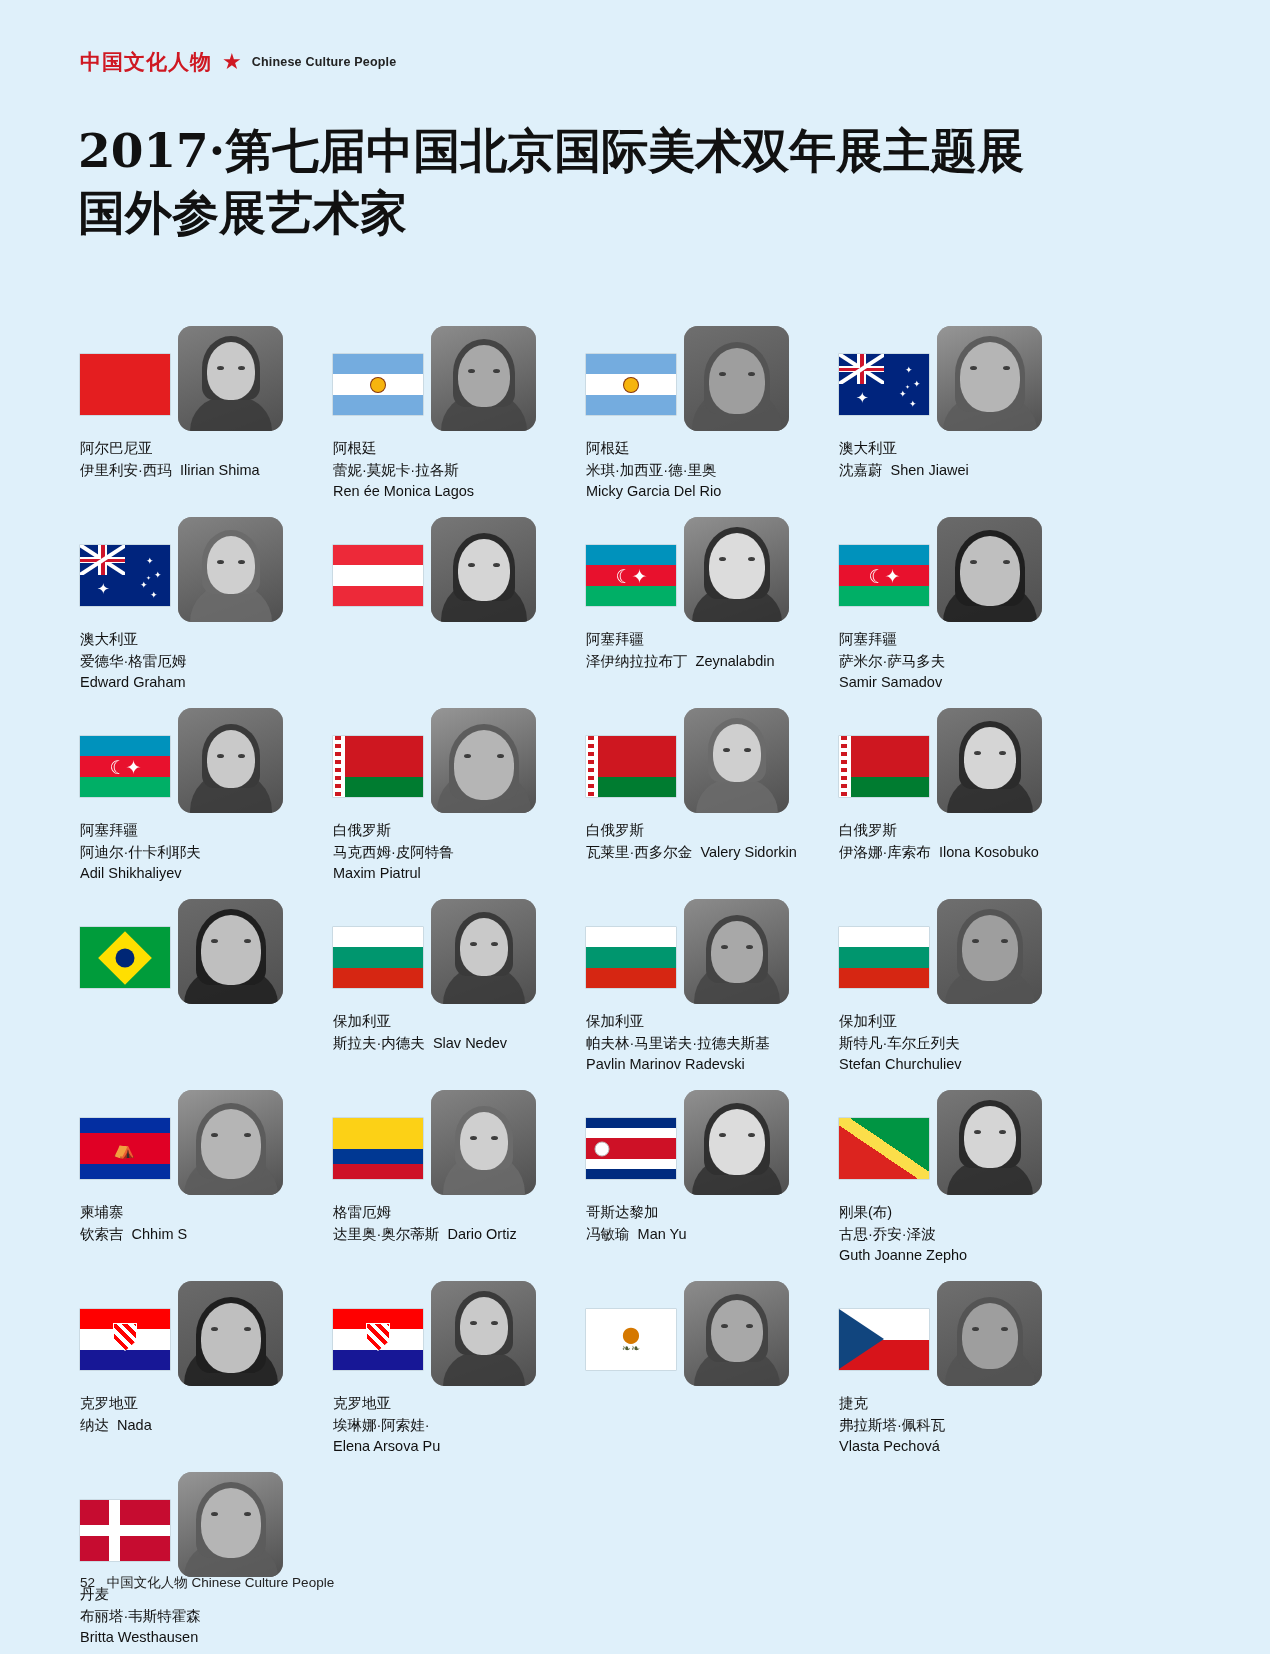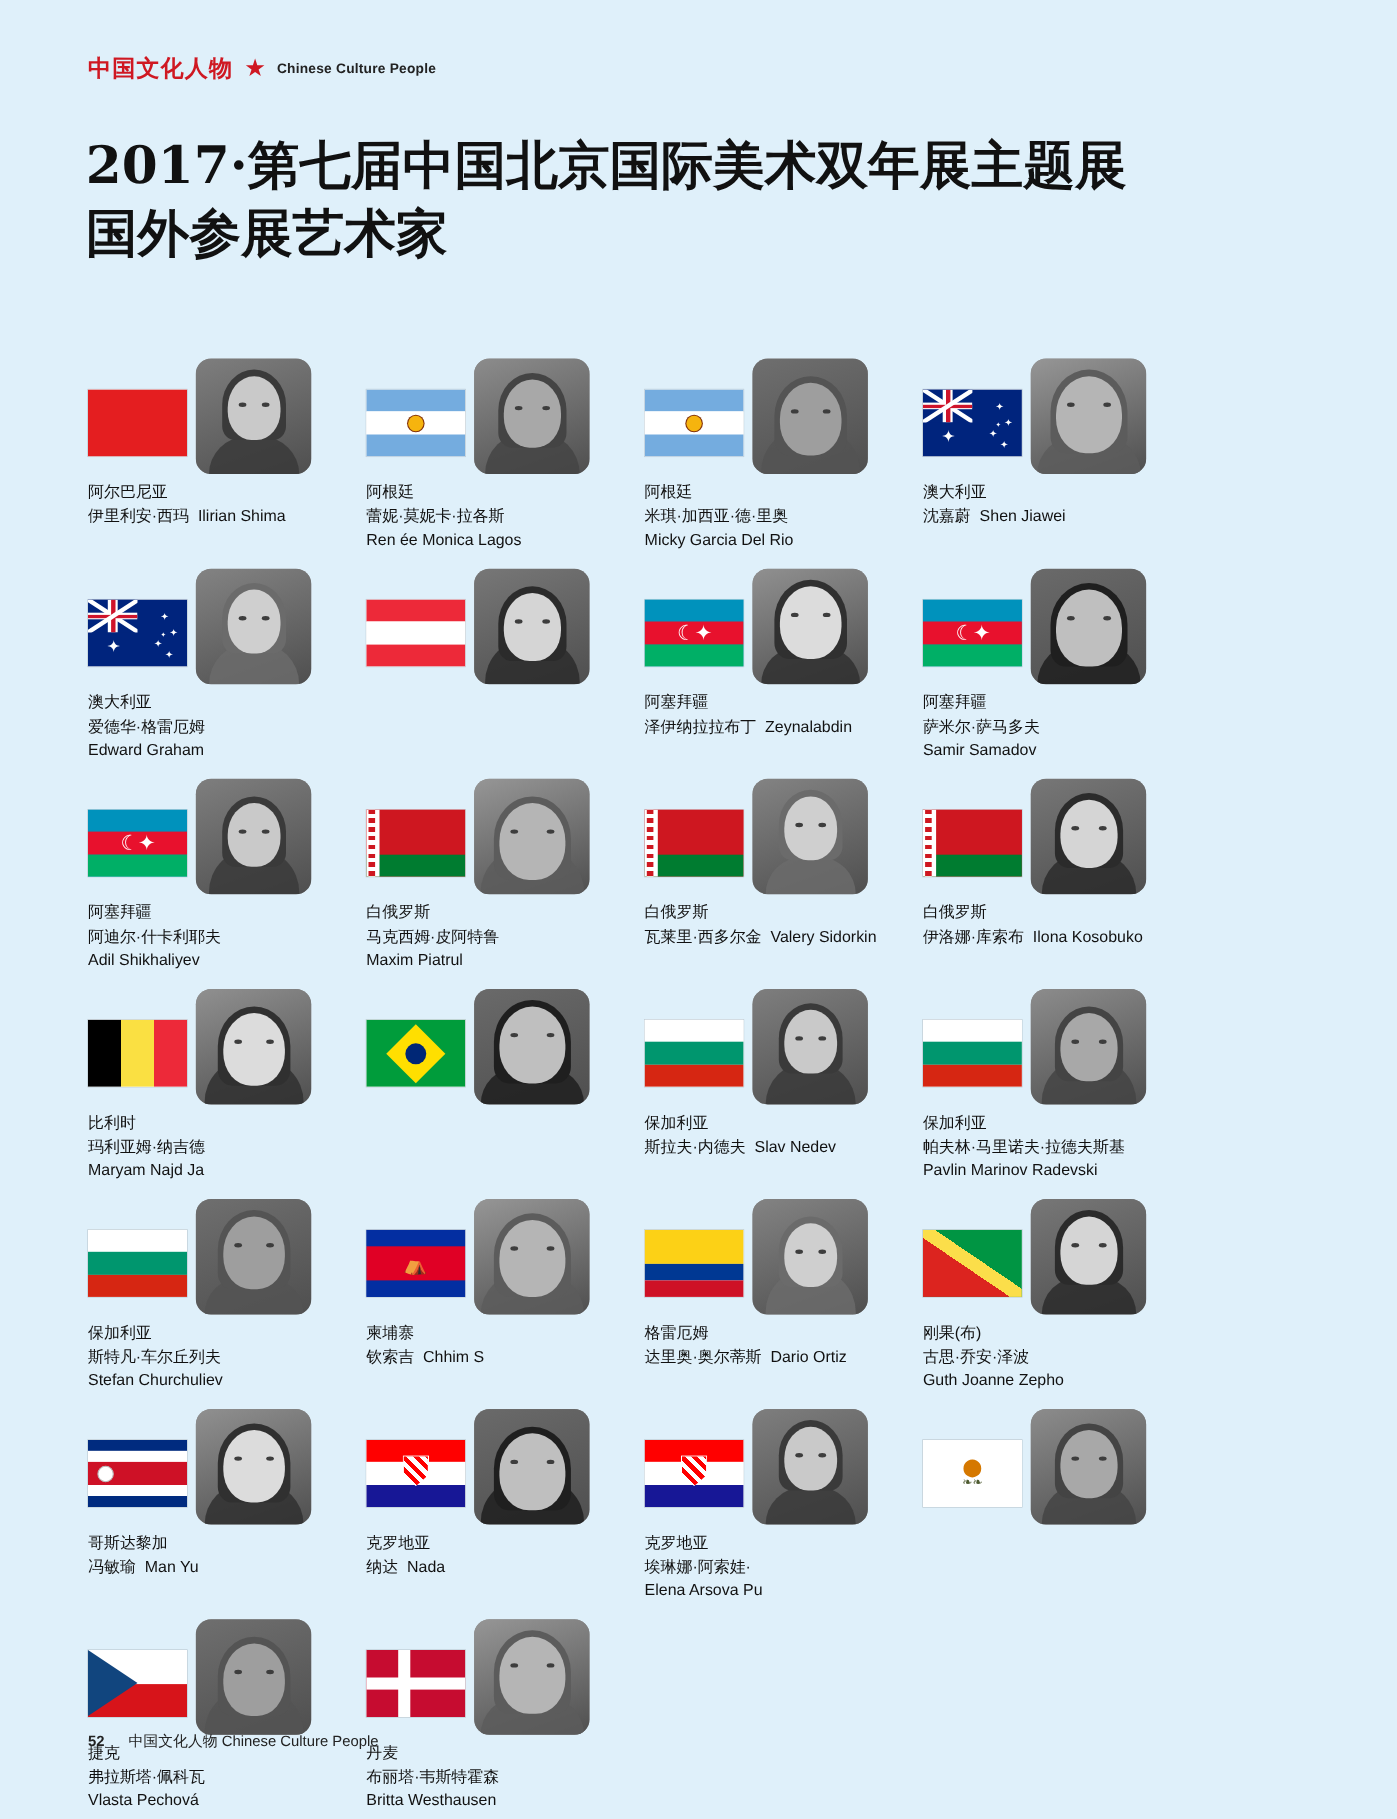--- a/index.html
+++ b/index.html
@@ -116,21 +116,21 @@
   .names .nm { white-space: nowrap; }
 
   
   .footer {
     position: absolute;
     left: 80px;
     bottom: 62px;
     font-size: 13.5px;
     color: #222;
   }
-  .footer .pg { font-weight: bold; margin-right: 18px; }
+  .footer .pg { font-weight: normal; margin-right: 8px; }
 
   
   .f-stripes-h3 { display: flex; flex-direction: column; height: 100%; }
   .f-stripes-h3 > div { flex: 1; }
 
   .f-albania { background: #e41e20; }
   .f-arg .sun {
     position: absolute; left: 50%; top: 50%; transform: translate(-50%,-50%);
     width: 14px; height: 14px; border-radius: 50%;
     background: #f6b40e; box-shadow: 0 0 0 1px #85340a;
@@ -606,46 +606,20 @@
         </div>
       </div>
       <div class="names">
         <div class="country">白俄罗斯</div>
         <div class="nm"><span>伊洛娜·库索布</span>&nbsp;&nbsp;<span>Ilona Kosobuko</span></div>
       </div>
     </div>
     <div class="cell">
       <div class="cell-top">
         <div class="flag">
-          <div class="f-be">
-            <div style="background:#000"></div>
-            <div style="background:#fae042"></div>
-            <div style="background:#ed2939"></div>
-          </div>
-        </div>
-        <div class="portrait">
-          <div class="p-bg" style="background:linear-gradient(160deg,#909090,#4f4f4f)"></div>
-          <div class="p-body" style="bottom:0;width:90px;height:42px;background:#303030;opacity:.85"></div>
-          <div class="p-hair" style="top:16px;width:66px;height:72px;background:#303030"></div>
-          <div class="p-head" style="top:22px;width:56px;height:66px;background:#dcdcdc"></div>
-          <div style="position:absolute;left:50%;transform:translateX(-50%);top:46px;width:40px;height:6px;">
-            <div style="position:absolute;left:2px;top:0;width:7px;height:4px;border-radius:50%;background:#3d3d3d"></div>
-            <div style="position:absolute;right:2px;top:0;width:7px;height:4px;border-radius:50%;background:#3d3d3d"></div>
-          </div>
-        </div>
-      </div>
-      <div class="names">
-        <div class="country">比利时</div>
-        <div class="nm">玛利亚姆·纳吉德</div>
-        <div class="nm">Maryam Najd Ja</div>
-      </div>
-    </div>
-    <div class="cell">
-      <div class="cell-top">
-        <div class="flag">
           <div class="f-br">
             <div class="dia"></div>
             <div class="glo"></div>
           </div>
         </div>
         <div class="portrait">
           <div class="p-bg" style="background:linear-gradient(160deg,#6a6a6a,#4f4f4f)"></div>
           <div class="p-body" style="bottom:0;width:94px;height:34px;background:#1f1f1f;opacity:.85"></div>
           <div class="p-hair" style="top:10px;width:70px;height:76px;background:#1f1f1f"></div>
           <div class="p-head" style="top:16px;width:60px;height:70px;background:#bfbfbf"></div>
@@ -776,45 +750,20 @@
           <div class="p-head" style="top:22px;width:48px;height:58px;background:#cfcfcf"></div>
           <div style="position:absolute;left:50%;transform:translateX(-50%);top:46px;width:32px;height:6px;">
             <div style="position:absolute;left:2px;top:0;width:7px;height:4px;border-radius:50%;background:#3d3d3d"></div>
             <div style="position:absolute;right:2px;top:0;width:7px;height:4px;border-radius:50%;background:#3d3d3d"></div>
           </div>
         </div>
       </div>
       <div class="names">
         <div class="country">格雷厄姆</div>
         <div class="nm"><span>达里奥·奥尔蒂斯</span>&nbsp;&nbsp;<span>Dario Ortiz</span></div>
-      </div>
-    </div>
-    <div class="cell">
-      <div class="cell-top">
-        <div class="flag">
-          <div class="f-cg">
-            <div class="y"></div>
-            <div class="r"></div>
-          </div>
-        </div>
-        <div class="portrait">
-          <div class="p-bg" style="background:linear-gradient(160deg,#777777,#4f4f4f)"></div>
-          <div class="p-body" style="bottom:0;width:86px;height:34px;background:#2b2b2b;opacity:.85"></div>
-          <div class="p-hair" style="top:10px;width:62px;height:68px;background:#2b2b2b"></div>
-          <div class="p-head" style="top:16px;width:52px;height:62px;background:#d5d5d5"></div>
-          <div style="position:absolute;left:50%;transform:translateX(-50%);top:40px;width:36px;height:6px;">
-            <div style="position:absolute;left:2px;top:0;width:7px;height:4px;border-radius:50%;background:#3d3d3d"></div>
-            <div style="position:absolute;right:2px;top:0;width:7px;height:4px;border-radius:50%;background:#3d3d3d"></div>
-          </div>
-        </div>
-      </div>
-      <div class="names">
-        <div class="country">刚果(布)</div>
-        <div class="nm">古思·乔安·泽波</div>
-        <div class="nm">Guth Joanne Zepho</div>
       </div>
     </div>
     <div class="cell">
       <div class="cell-top">
         <div class="flag">
           <div class="f-cr">
             <div class="b1"></div>
             <div class="w1"></div>
             <div class="rr">
               <div class="seal"></div>
@@ -835,20 +784,45 @@
         </div>
       </div>
       <div class="names">
         <div class="country">哥斯达黎加</div>
         <div class="nm"><span>冯敏瑜</span>&nbsp;&nbsp;<span>Man Yu</span></div>
       </div>
     </div>
     <div class="cell">
       <div class="cell-top">
         <div class="flag">
+          <div class="f-cg">
+            <div class="y"></div>
+            <div class="r"></div>
+          </div>
+        </div>
+        <div class="portrait">
+          <div class="p-bg" style="background:linear-gradient(160deg,#777777,#4f4f4f)"></div>
+          <div class="p-body" style="bottom:0;width:86px;height:34px;background:#2b2b2b;opacity:.85"></div>
+          <div class="p-hair" style="top:10px;width:62px;height:68px;background:#2b2b2b"></div>
+          <div class="p-head" style="top:16px;width:52px;height:62px;background:#d5d5d5"></div>
+          <div style="position:absolute;left:50%;transform:translateX(-50%);top:40px;width:36px;height:6px;">
+            <div style="position:absolute;left:2px;top:0;width:7px;height:4px;border-radius:50%;background:#3d3d3d"></div>
+            <div style="position:absolute;right:2px;top:0;width:7px;height:4px;border-radius:50%;background:#3d3d3d"></div>
+          </div>
+        </div>
+      </div>
+      <div class="names">
+        <div class="country">刚果(布)</div>
+        <div class="nm">古思·乔安·泽波</div>
+        <div class="nm">Guth Joanne Zepho</div>
+      </div>
+    </div>
+    <div class="cell">
+      <div class="cell-top">
+        <div class="flag">
           <div class="f-hr">
             <div class="r"></div>
             <div class="w"></div>
             <div class="b"></div>
             <div class="shield"></div>
           </div>
         </div>
         <div class="portrait">
           <div class="p-bg" style="background:linear-gradient(160deg,#6a6a6a,#4f4f4f)"></div>
           <div class="p-body" style="bottom:0;width:94px;height:42px;background:#1f1f1f;opacity:.85"></div>

